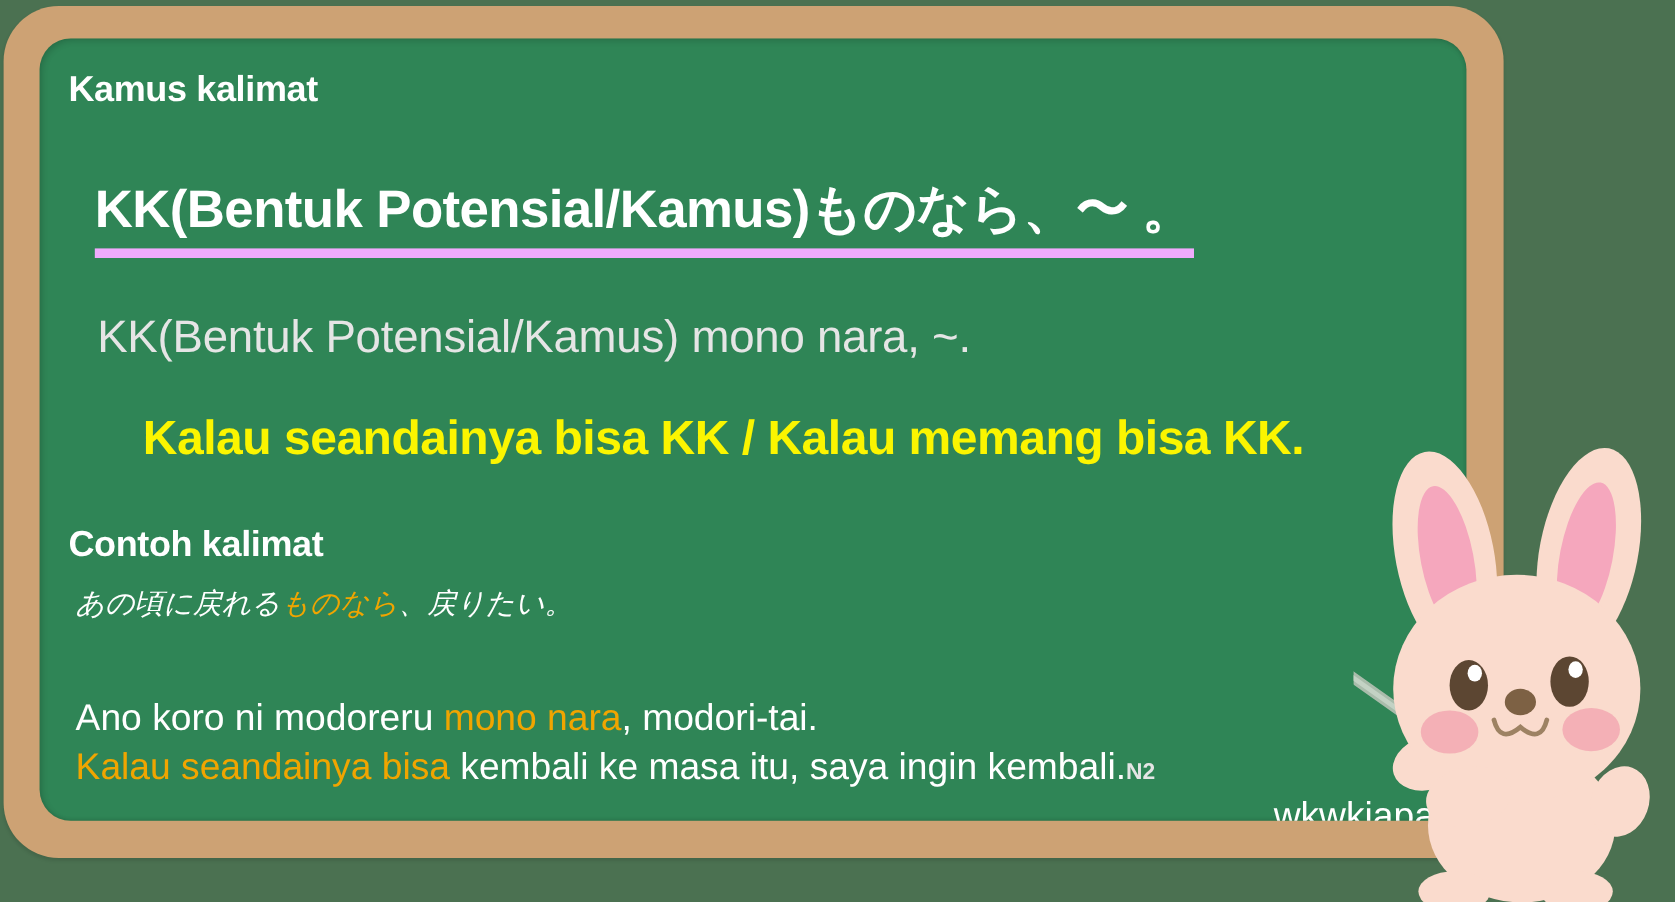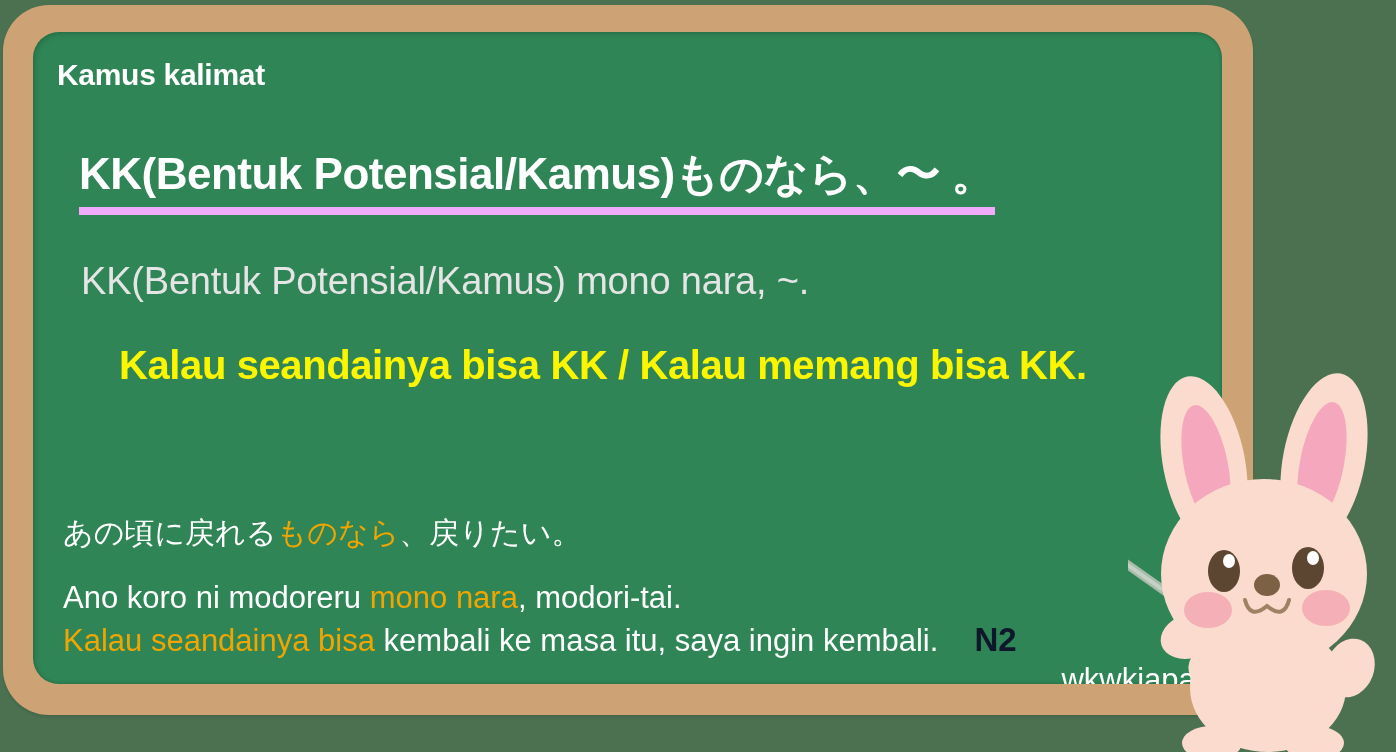--- a/index.html
+++ b/index.html
@@ -86,24 +86,25 @@
     font-weight: bold;
     font-size: 40px;
     white-space: nowrap;
     letter-spacing: -0.4px;
     margin-left: 40px;
   }
 
   #example-jp {
     position: absolute;
     left: 30px;
-    top: 481px;
-    color: #ffffff;
-    font-size: 30px;
-    white-space: nowrap;
+    top: 455px;
+    color: #ffffff;
+    font-size: 24px;
+    white-space: nowrap;
+    font-style: italic;
   }
 
   #example-romaji {
     position: absolute;
     left: 30px;
     top: 548px;
     color: #ffffff;
     font-size: 31px;
     white-space: nowrap;
     text-align: right;
@@ -115,24 +116,23 @@
     top: 589px;
     color: #ffffff;
     font-size: 31px;
     white-space: nowrap;
   }
 
   .hl-amber { color: #f0a500; }
 
   #level-badge {
     font-weight: bold;
-    font-size: 33px;
-    color: #0f172a;
+    font-size: 19px;
+    color: #e5e5e5;
     vertical-align: baseline;
-    margin-left: 36px;
   }
 
   #brand-tag {
     position: absolute;
     left: 920px;
     top: 630px;
     width: 260px;
     text-align: right;
     color: #ffffff;
     font-size: 31px;
@@ -156,20 +156,21 @@
   <div id="chalkboard">
 
     <div class="section-head" id="head-pola">Kamus kalimat</div>
 
     <div id="pattern-main">KK(Bentuk Potensial/Kamus)ものなら、〜 。</div>
 
     <div id="pattern-romaji">KK(Bentuk Potensial/Kamus) mono nara, ~.</div>
 
     <div id="pattern-meaning">Kalau seandainya bisa KK / Kalau memang bisa KK.</div>
 
+    <div class="section-head" id="head-contoh">Contoh kalimat</div>
 
     <div id="example-jp">
       <span>あの頃に戻れる</span><span class="hl-amber">ものなら</span><span>、戻りたい。</span>
     </div>
 
     <div id="example-romaji">
       <span>Ano koro ni modoreru </span><span class="hl-amber">mono nara</span><span>, modori-tai.</span>
     </div>
 
     <div id="example-id">

